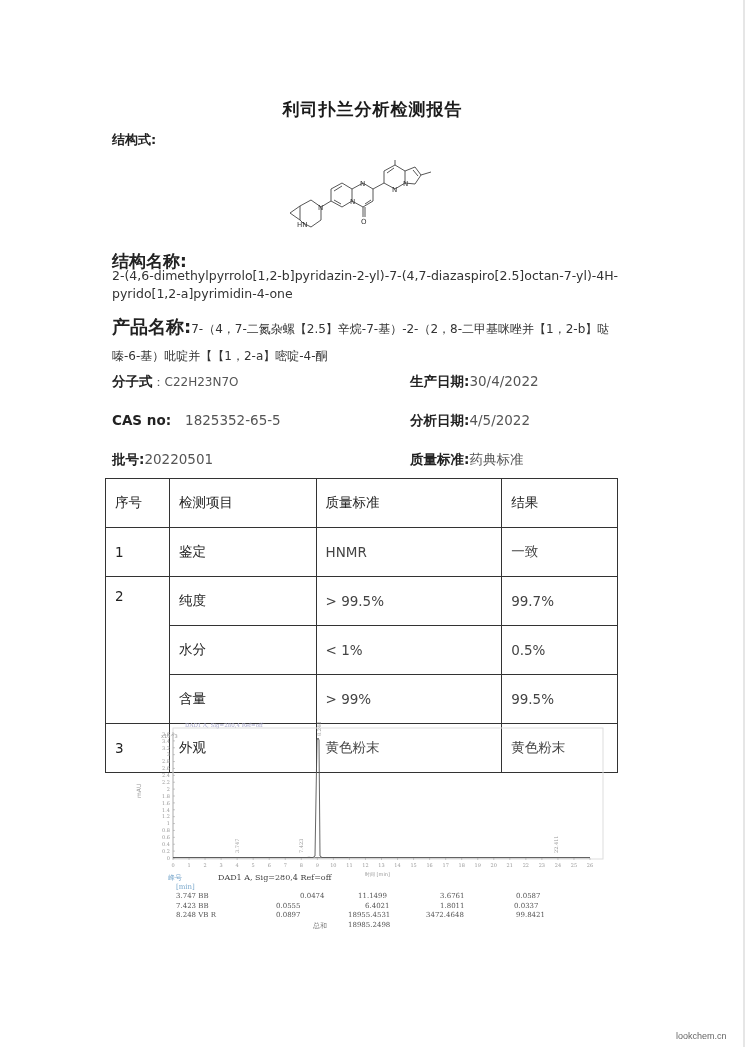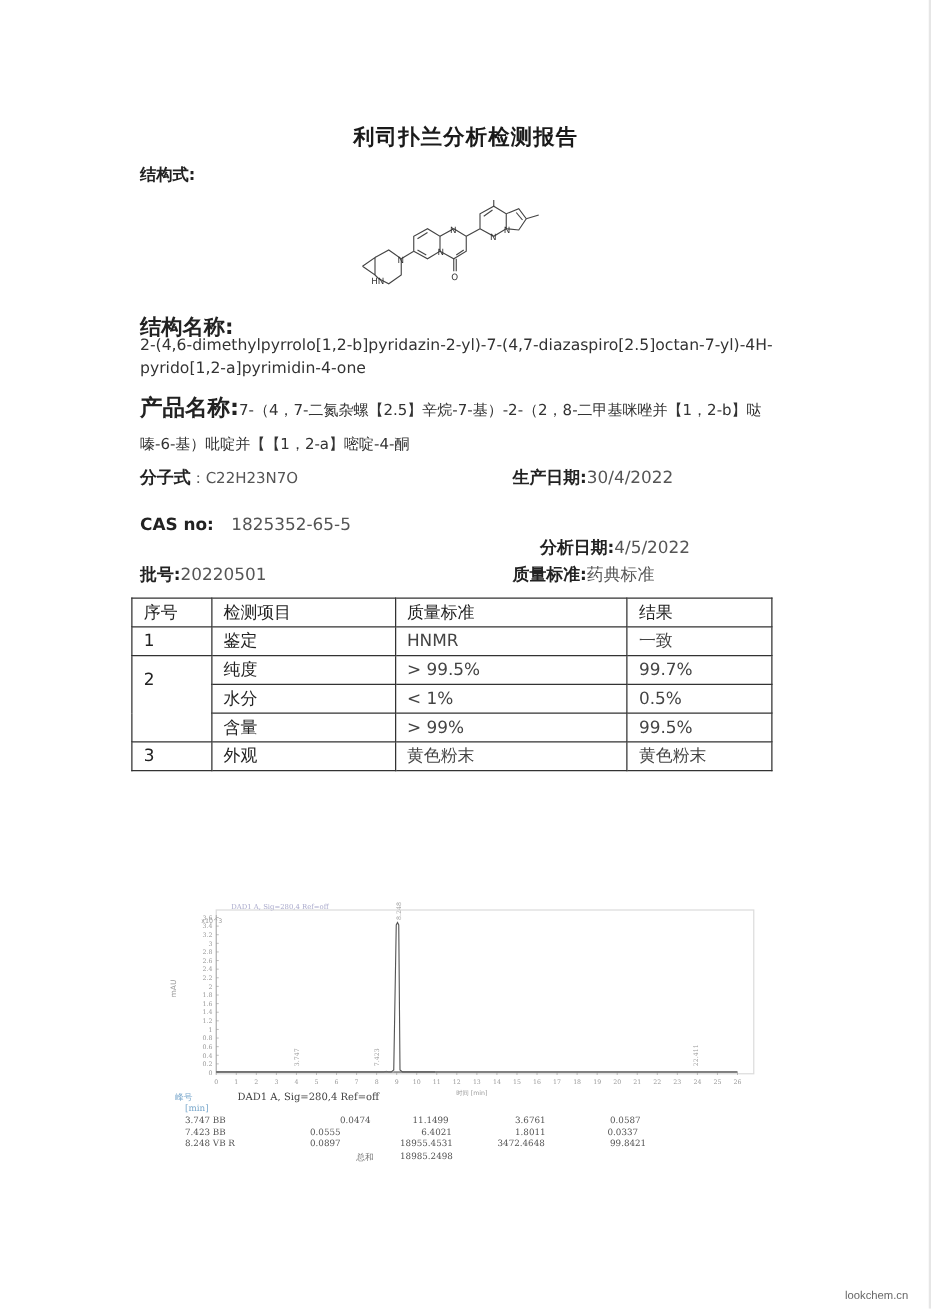--- a/index.html
+++ b/index.html
@@ -11,28 +11,28 @@
   .struct-label { top: 131px; left: 112px; font-size: 13px; font-weight: bold; }
   .molecule { top: 160px; left: 285px; width: 180px; height: 78px; }
   .name-label { top: 250px; left: 112px; font-size: 17px; font-weight: bold; }
   .iupac { top: 267px; left: 112px; width: 520px; font-size: 12.5px; line-height: 18px; color: #333; }
   .product { top: 313px; left: 112px; width: 525px; font-size: 12px; line-height: 27px; color: #333; }
   .product .plabel { font-size: 18px; font-weight: bold; color: #222; }
   .info { font-size: 13.5px; color: #333; }
   .info .k { font-weight: bold; color: #222; }
   .info .v { color: #555; }
   table.results { position: absolute; top: 478px; left: 105px; width: 513px; border-collapse: collapse; font-size: 13.5px; }
-  table.results td { border: 1px solid #333; height: 23px; padding: 0 8px 0 9px; vertical-align: middle; color: #222; }
+  table.results td { border: 1px solid #333; height: 49px; padding: 0 8px 0 9px; vertical-align: middle; color: #222; }
   table.results td.rowspan { vertical-align: top; padding-top: 11px; }
   table.results td.val { color: #444; }
   .c1 { width: 64px; } .c2 { width: 147px; } .c3 { width: 186px; } .c4 { width: 116px; }
   .chart { position: absolute; top: 718px; left: 135px; width: 470px; height: 160px; }
   .hplc-table { position: absolute; top: 873px; left: 140px; width: 470px; font-family: "DejaVu Serif", "Liberation Serif", serif; font-size: 7px; color: #555; }
   .hplc-table .hdr { color: #7aa8cc; }
-  .hplc-row { position: relative; height: 9.5px; }
+  .hplc-row { position: relative; height: 9.5px; margin-left: 28px; }
   .hplc-row span { position: absolute; white-space: nowrap; }
   .watermark { position: absolute; top: 1031px; left: 676px; font-size: 9px; color: #666; font-family: "Liberation Sans", sans-serif; }
 </style>
 </head>
 <body>
 
 <div class="page">
 
   <div class="title">利司扑兰分析检测报告</div>
 
@@ -88,21 +88,21 @@
   <div class="abs info" style="top:373px;left:112px;">
     <span class="k">分子式</span><span class="v" style="font-size:12px;">：</span><span class="v" style="font-size:12px;">C22H23N7O</span>
   </div>
   <div class="abs info" style="top:373px;left:410px;">
     <span class="k">生产日期:</span><span class="v">30/4/2022</span>
   </div>
 
   <div class="abs info" style="top:412px;left:112px;">
     <span class="k">CAS no:</span><span class="v" style="margin-left:14px;">1825352-65-5</span>
   </div>
-  <div class="abs info" style="top:412px;left:432px;margin-top:17px;">
+  <div class="abs info" style="top:412px;left:410px;">
     <span class="k">分析日期:</span><span class="v">4/5/2022</span>
   </div>
 
   <div class="abs info" style="top:451px;left:112px;">
     <span class="k">批号:</span><span class="v">20220501</span>
   </div>
   <div class="abs info" style="top:451px;left:410px;">
     <span class="k">质量标准:</span><span class="v">药典标准</span>
   </div>
 

